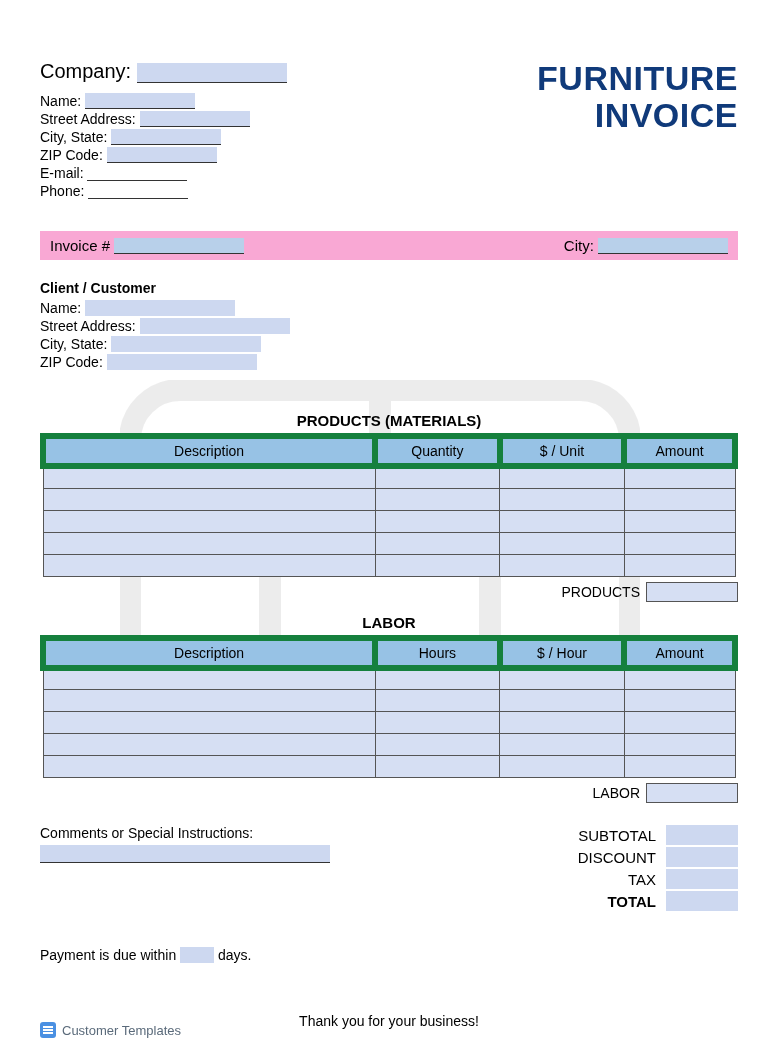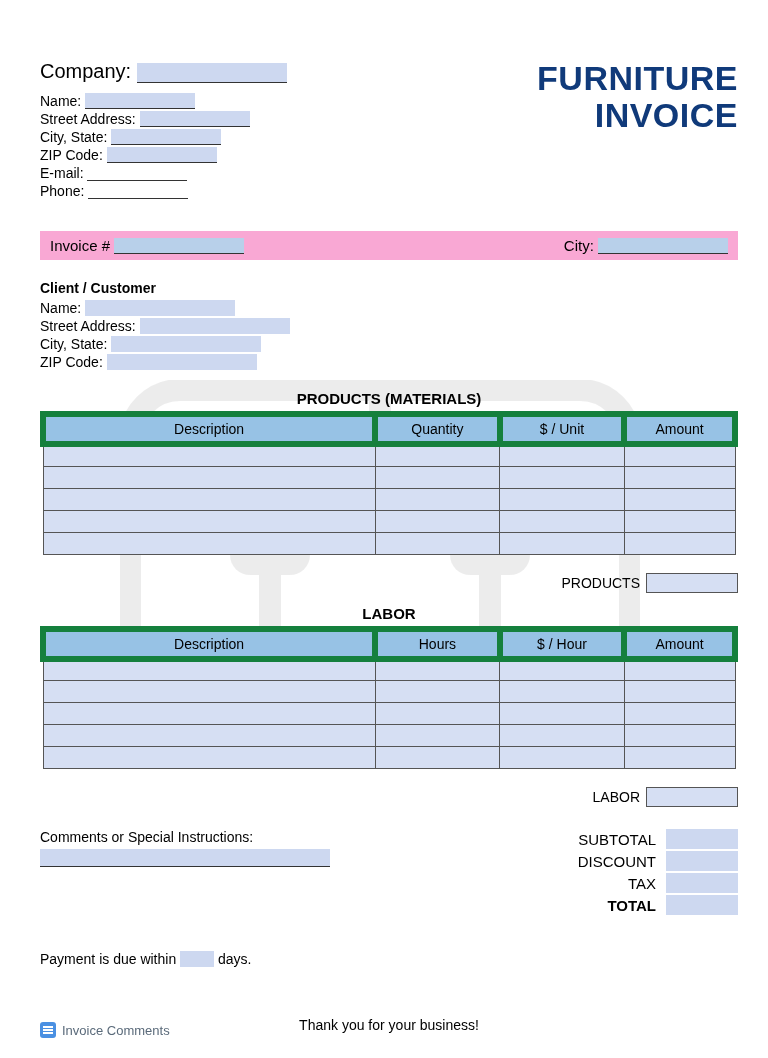--- a/index.html
+++ b/index.html
@@ -57,37 +57,37 @@
     margin-top: 30px;
     background: #f9a8d4;
     padding: 6px 10px;
     display: flex;
     justify-content: space-between;
     align-items: center;
     font-size: 15px;
   }
   .client-block { margin-top: 20px; }
   .client-block .heading { font-weight: bold; margin-bottom: 4px; }
-  .section-title { text-align: center; font-weight: bold; margin-top: 20px; margin-bottom: 4px; font-size: 15px; }
+  .section-title { text-align: center; font-weight: bold; margin-top: 42px; margin-bottom: 4px; font-size: 15px; }
   table.inv { width: 100%; border-collapse: collapse; }
   table.inv th {
     background: #97c2e5;
     border: 6px solid #15803d;
     padding: 4px 6px;
     font-weight: normal;
     text-align: center;
     font-size: 14px;
   }
   table.inv td {
     border: 1px solid #555;
     background: #d6dff3;
     height: 22px;
     padding: 2px 6px;
   }
-  .subtotal-row { display: flex; justify-content: flex-end; margin-top: 18px; align-items: center; }
+  .subtotal-row { display: flex; justify-content: flex-end; margin-top: 5px; align-items: center; }
   .subtotal-row .lbl { width: 120px; text-align: right; padding-right: 6px; }
   .subtotal-row .box {
     width: 92px; height: 20px; background: #d6dff3; border: 1px solid #555;
   }
   .totals { margin-top: 22px; }
   .totals-row { display: flex; justify-content: flex-end; align-items: center; margin-bottom: 2px; }
   .totals-row .lbl { width: 120px; text-align: right; padding-right: 10px; font-size: 15px; }
   .totals-row .box { width: 72px; height: 20px; background: #cdd8f0; }
   .comments-block { float: left; }
   .comments-line { margin-bottom: 4px; }
@@ -281,14 +281,14 @@
     <span class="days-box"></span>
     <span>days.</span>
   </div>
 
   <div class="thanks">Thank you for your business!</div>
 
 </div>
 
 <div class="footer-brand">
   <span class="bicn"></span>
-  <span>Invoice Comments</span>
+  <span>Customer Templates</span>
 </div>
 
 </body></html>

